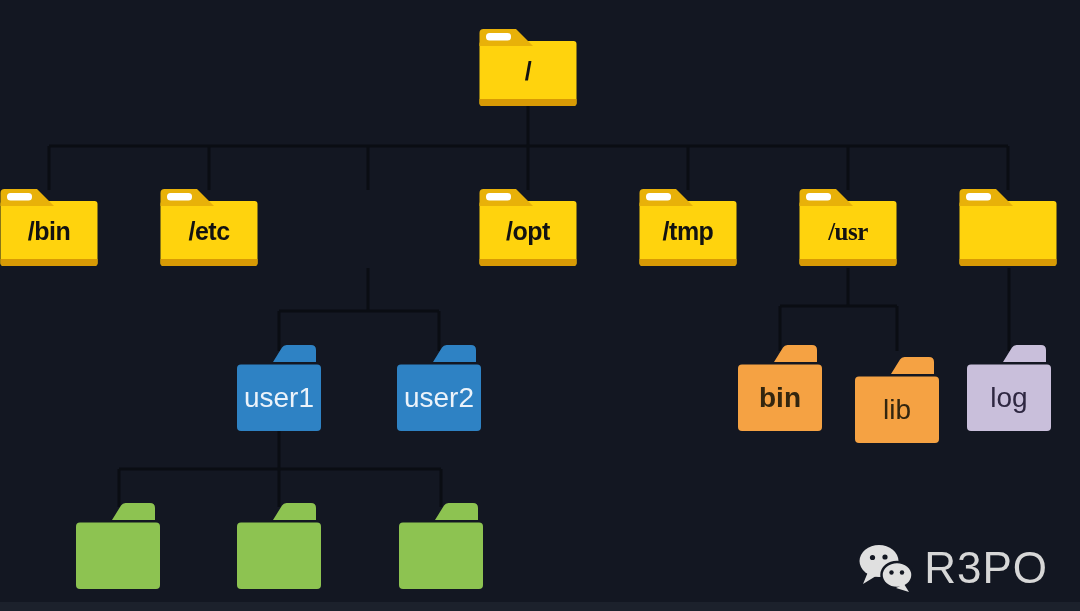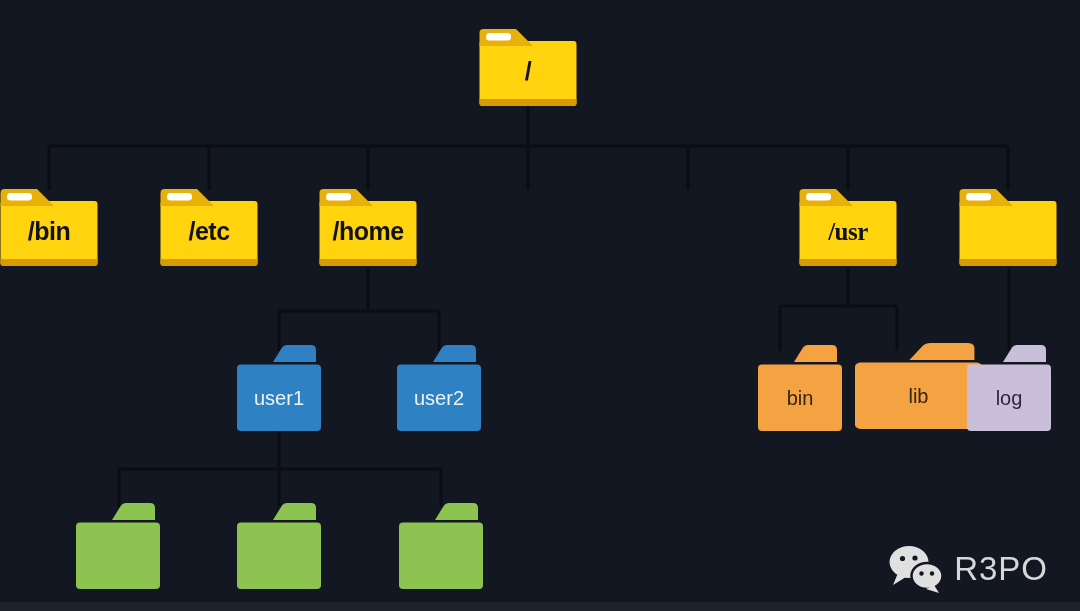--- a/index.html
+++ b/index.html
@@ -27,48 +27,48 @@
   .fB.blue  .fshape{fill:#2E82C4;}
   .fB.orange .fshape{fill:#F5A243;}
   .fB.purple .fshape{fill:#C9BFDB;}
   .fB.green .fshape{fill:#8DC351;}
 
   .flabel{
     position:absolute;left:0;right:0;display:flex;
     align-items:center;justify-content:center;white-space:nowrap;
   }
   .fA .flabel{top:14px;bottom:6px;font-weight:bold;font-size:25px;color:#121212;letter-spacing:-0.5px;}
-  .fB .flabel{top:20px;bottom:0;font-size:20px;}
+  .fB .flabel{top:20px;bottom:0;font-size:28px;}
   .fB.blue  .flabel{color:#ECF3FA;}
   .fB.orange .flabel{color:#33260F;}
   .fB.purple .flabel{color:#2E2741;}
 
   
   .p-root{left:478px;top:27px;}
   .p-bin{left:-1px;top:187px;}
   .p-etc{left:159px;top:187px;}
   .p-home{left:318px;top:187px;}
   .p-opt{left:478px;top:187px;}
   .p-tmp{left:638px;top:187px;}
   .p-usr{left:798px;top:187px;font-family:Liberation Serif, serif;}
   .p-var{left:958px;top:187px;}
   .p-user1{left:237px;top:345px;}
   .p-user2{left:397px;top:345px;}
-  .p-ubin{left:758px;top:345px;}
-  .p-ulib{left:855px;top:343px;padding-left:43px;}
+  .p-ubin{left:738px;top:345px;font-weight:bold;}
+  .p-ulib{left:855px;top:357px;}
   .p-vlog{left:967px;top:345px;}
   .p-g1{left:76px;top:503px;}
   .p-g2{left:237px;top:503px;}
   .p-g3{left:399px;top:503px;}
 
   .watermark{
     position:absolute;right:32px;bottom:18px;display:flex;
     align-items:center;gap:10px;color:#D7D7D7;
   }
-  .wm-text{font-size:33px;letter-spacing:1px;}
+  .wm-text{font-size:44px;letter-spacing:1px;}
 </style>
 </head>
 <body>
 
 <div class="canvas">
 
   <svg class="connectors" viewBox="0 0 1080 611">
     <path d="M528,105 V190 M49,146 H1008 M49,146 V190 M209,146 V190 M368,146 V190 M688,146 V190 M848,146 V190 M1008,146 V190
              M368,268 V311 M279,311 H439 M279,311 V351 M439,311 V351
              M279,431 V469 M119,469 H441 M119,469 V507 M279,469 V507 M441,469 V507
@@ -99,31 +99,40 @@
   <div class="folder fA p-bin">
     <svg class="ficon" viewBox="0 0 100 81" preserveAspectRatio="none">
       <rect class="fbody" x="1.5" y="14" width="97" height="65" rx="3"></rect>
       <path class="fbottom" d="M1.5 72 H98.5 V76 Q98.5 79 95.5 79 H4.5 Q1.5 79 1.5 76 Z"></path>
       <path class="ftab" d="M1.5 6 Q1.5 2 5.5 2 H38 L55 19 H1.5 Z"></path>
       <rect class="fdash" x="8" y="6" width="25" height="7.5" rx="3.5"></rect>
     </svg>
     <span class="flabel">/bin</span>
   </div>
 
-  <div class="folder fA p-home">
-    <svg class="ficon" viewBox="0 0 100 81" preserveAspectRatio="none">
-      <rect class="fbody" x="1.5" y="14" width="97" height="65" rx="3"></rect>
-      <path class="fbottom" d="M1.5 72 H98.5 V76 Q98.5 79 95.5 79 H4.5 Q1.5 79 1.5 76 Z"></path>
-      <path class="ftab" d="M1.5 6 Q1.5 2 5.5 2 H38 L55 19 H1.5 Z"></path>
-      <rect class="fdash" x="8" y="6" width="25" height="7.5" rx="3.5"></rect>
-    </svg>
-    <span class="flabel">/home</span>
-  </div>
-
-
+
+  <div class="folder fA p-opt">
+    <svg class="ficon" viewBox="0 0 100 81" preserveAspectRatio="none">
+      <rect class="fbody" x="1.5" y="14" width="97" height="65" rx="3"></rect>
+      <path class="fbottom" d="M1.5 72 H98.5 V76 Q98.5 79 95.5 79 H4.5 Q1.5 79 1.5 76 Z"></path>
+      <path class="ftab" d="M1.5 6 Q1.5 2 5.5 2 H38 L55 19 H1.5 Z"></path>
+      <rect class="fdash" x="8" y="6" width="25" height="7.5" rx="3.5"></rect>
+    </svg>
+    <span class="flabel">/opt</span>
+  </div>
+
+  <div class="folder fA p-tmp">
+    <svg class="ficon" viewBox="0 0 100 81" preserveAspectRatio="none">
+      <rect class="fbody" x="1.5" y="14" width="97" height="65" rx="3"></rect>
+      <path class="fbottom" d="M1.5 72 H98.5 V76 Q98.5 79 95.5 79 H4.5 Q1.5 79 1.5 76 Z"></path>
+      <path class="ftab" d="M1.5 6 Q1.5 2 5.5 2 H38 L55 19 H1.5 Z"></path>
+      <rect class="fdash" x="8" y="6" width="25" height="7.5" rx="3.5"></rect>
+    </svg>
+    <span class="flabel">/tmp</span>
+  </div>
 
   <div class="folder fA p-usr">
     <svg class="ficon" viewBox="0 0 100 81" preserveAspectRatio="none">
       <rect class="fbody" x="1.5" y="14" width="97" height="65" rx="3"></rect>
       <path class="fbottom" d="M1.5 72 H98.5 V76 Q98.5 79 95.5 79 H4.5 Q1.5 79 1.5 76 Z"></path>
       <path class="ftab" d="M1.5 6 Q1.5 2 5.5 2 H38 L55 19 H1.5 Z"></path>
       <rect class="fdash" x="8" y="6" width="25" height="7.5" rx="3.5"></rect>
     </svg>
     <span class="flabel">/usr</span>
   </div>

